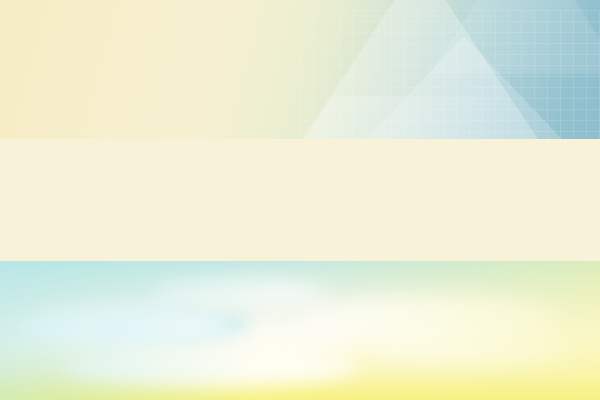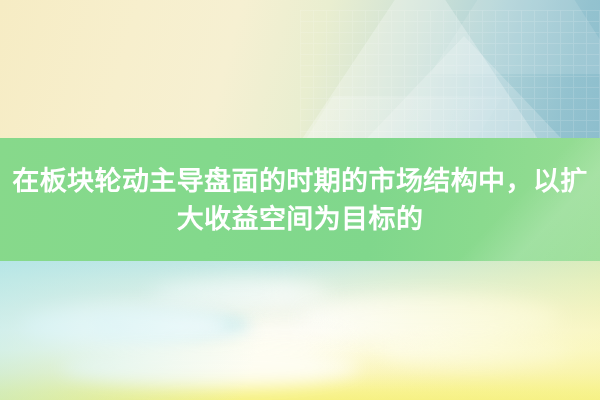--- a/index.html
+++ b/index.html
@@ -198,24 +198,20 @@
 <div id="banner">
 
   <div class="top-panel">
     <div class="texture"></div>
     <div class="wedge wedge-c"></div>
     <div class="wedge wedge-a"></div>
     <div class="wedge wedge-b"></div>
     <div class="wedge wedge-d"></div>
   </div>
 
-  <div class="green-band">
-    <div class="band-sheen"></div>
-    <p class="headline">在板块轮动主导盘面的时期的市场结构中，以扩大收益空间为目标的</p>
-  </div>
 
   <div class="sky-panel">
     <div class="cloud-blue"></div>
     <div class="cloud cloud-2"></div>
     <div class="cloud cloud-3"></div>
     <div class="cloud cloud-1"></div>
     <div class="cloud cloud-6"></div>
     <div class="cloud cloud-5"></div>
     <div class="cloud cloud-4"></div>
   </div>

